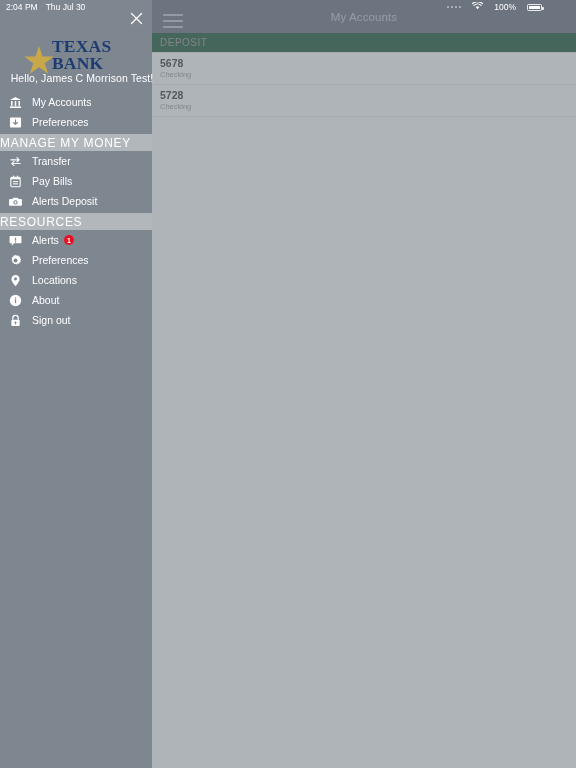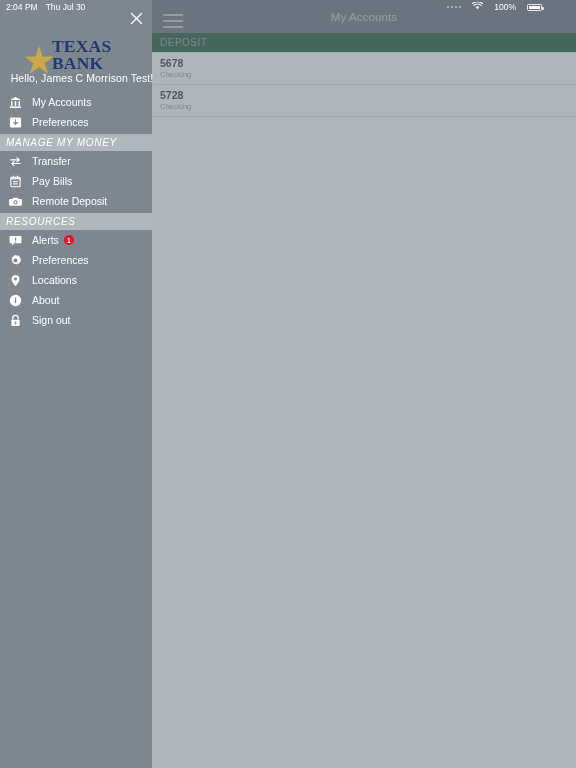--- a/index.html
+++ b/index.html
@@ -53,23 +53,23 @@
   .logo .ltext .l2 { display:block; }
 
   .greeting {
     position:absolute; top:72px; left:0; width:164px;
     text-align:center; color:#ffffff; font-size:10.5px;
     letter-spacing:.1px;
   }
   .nav { position:absolute; top:92px; left:0; width:152px; }
   .sect-head {
     background:#b2b7bc; color:#ffffff;
-    font-size:10px; letter-spacing:.7px;
+    font-size:12px; letter-spacing:.7px;
     height:17px; display:flex; align-items:center;
-    padding-left:6px; text-transform:uppercase;font-style:italic;
+    text-transform:uppercase;
   }
   .nav-item {
     height:20px; display:flex; align-items:center;
     padding-left:6px; cursor:pointer; position:relative;
   }
   .nav-icon {
     width:18px; height:18px; display:flex; align-items:center; justify-content:center;
     flex:0 0 18px;
   }
   .nav-label {
@@ -238,21 +238,21 @@
       </div>
 
       <div class="nav-item">
         <span class="nav-icon">
           <svg width="13" height="13" viewBox="0 0 14 14" aria-hidden="true">
             <path d="M1 4.4 h2.6 l1.1-1.5 h4.6 l1.1 1.5 H13 a.9.9 0 0 1 .9.9 v5.3 a.9.9 0 0 1 -.9.9 H1 a.9.9 0 0 1 -.9-.9 V5.3 A.9.9 0 0 1 1 4.4 z" fill="#ffffff"></path>
             <circle cx="7" cy="8" r="2.3" fill="#7e8690"></circle>
             <circle cx="7" cy="8" r="1.2" fill="#ffffff"></circle>
           </svg>
         </span>
-        <span class="nav-label">Remote Deposit</span>
+        <span class="nav-label">Alerts Deposit</span>
       </div>
 
       <div class="grp-gap"></div>
 
       <div class="sect-head">RESOURCES</div>
 
       <div class="nav-item">
         <span class="nav-icon">
           <svg width="13" height="13" viewBox="0 0 14 14" aria-hidden="true">
             <path d="M1.4 2.2 h11.2 a.8.8 0 0 1 .8.8 v6.2 a.8.8 0 0 1 -.8.8 H5.6 L3 12.6 V10 H1.4 a.8.8 0 0 1 -.8-.8 V3 a.8.8 0 0 1 .8-.8 z" fill="#ffffff"></path>

